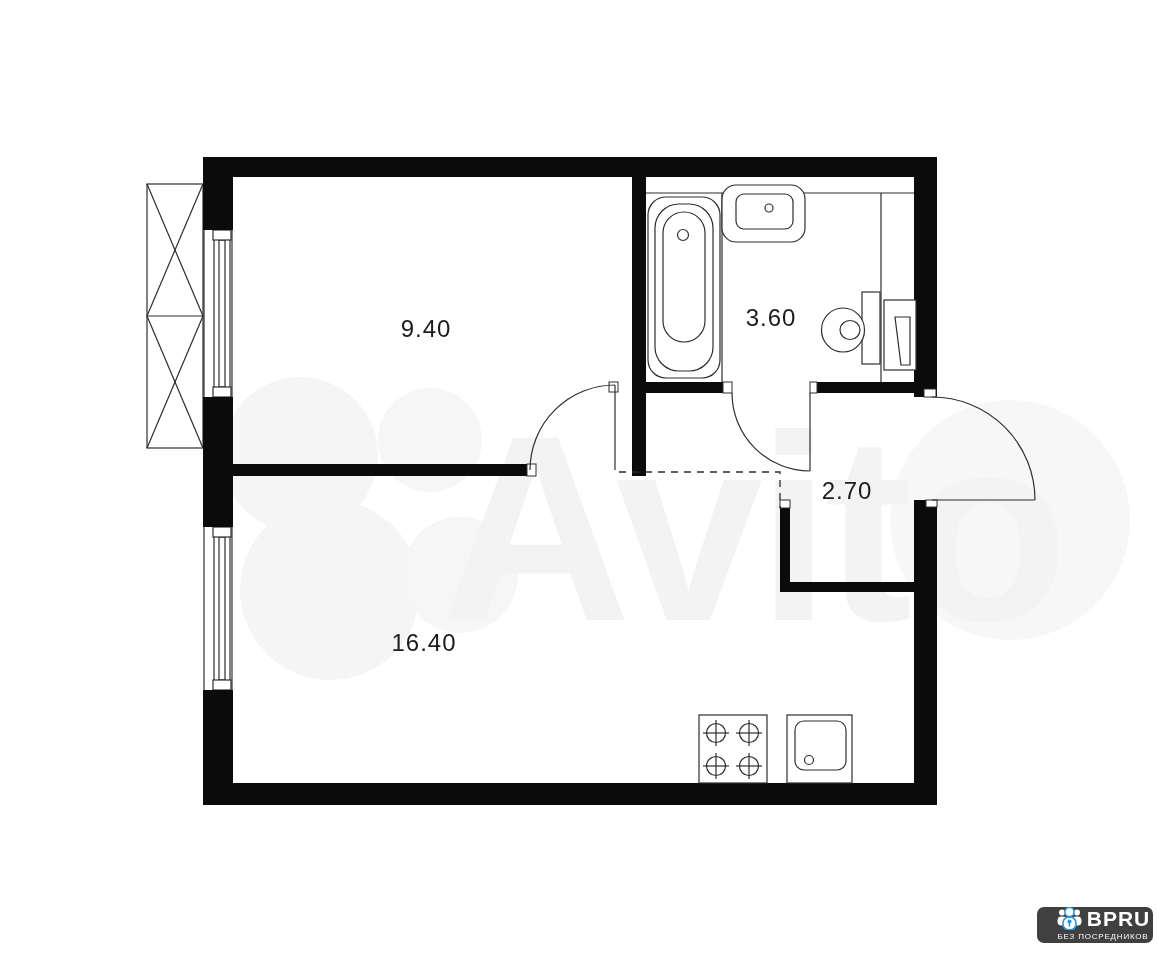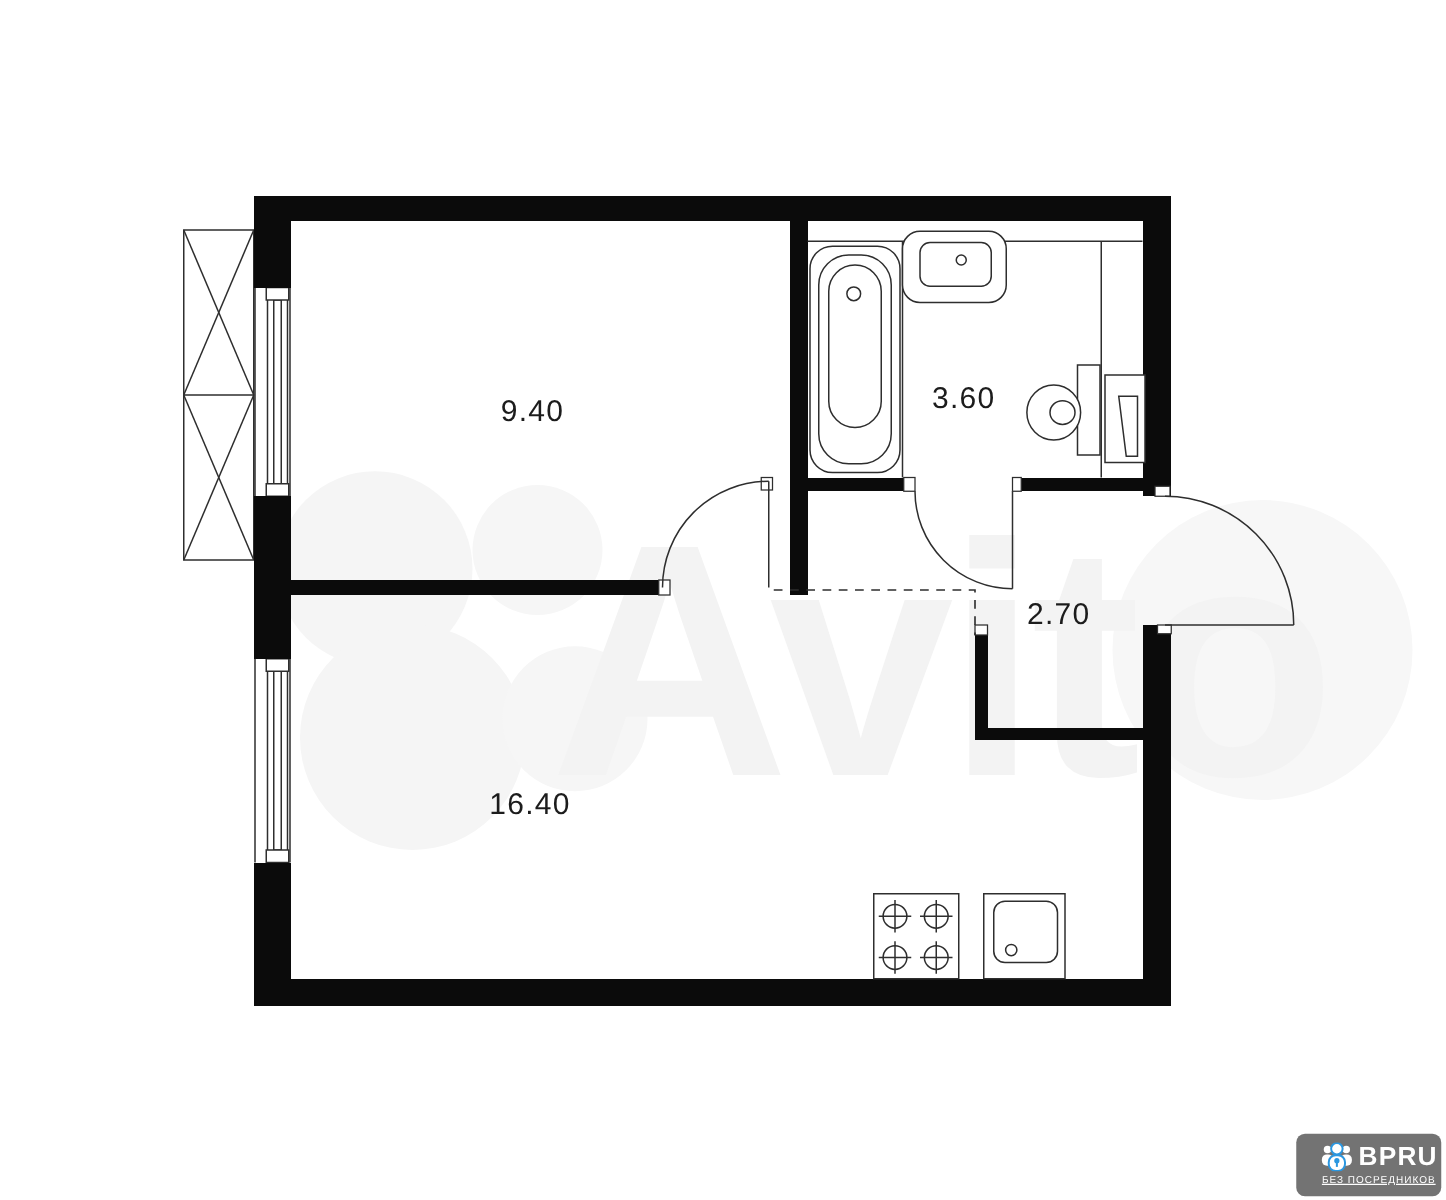--- a/index.html
+++ b/index.html
@@ -11,31 +11,31 @@
   .room-label{
     font-family:"Liberation Sans",sans-serif;
     font-size:24px;fill:#1c1c1c;letter-spacing:1px;
   }
   .wm-text{
     font-family:"Liberation Sans",sans-serif;
     font-weight:bold;font-size:265px;fill:#f3f3f3;letter-spacing:-6px;
   }
   
   #badge{
-    position:absolute;left:1037px;top:907px;width:116px;height:50px;
-    background:#737373;border-radius:7px;box-sizing:border-box;
+    position:absolute;left:1037px;top:907px;width:116px;height:36px;
+    background:#404040;border-radius:7px;box-sizing:border-box;
     display:flex;flex-direction:column;align-items:center;justify-content:center;
     padding:4px 6px 5px 22px;
   }
   .badge-row{display:flex;align-items:center;gap:4px;}
   .badge-brand{
     color:#fff;font-size:21px;font-weight:bold;letter-spacing:1px;line-height:22px;
   }
   .badge-tagline{
-    color:#fff;font-size:8px;letter-spacing:0.8px;line-height:10px;margin-top:2px;white-space:nowrap;text-decoration:underline;
+    color:#fff;font-size:8px;letter-spacing:0.8px;line-height:10px;margin-top:2px;white-space:nowrap;
   }
 </style>
 </head>
 <body>
 
 <div id="canvas">
 
   <svg id="plan-svg" width="1157" height="960" viewBox="0 0 1157 960">
 
     <g>

